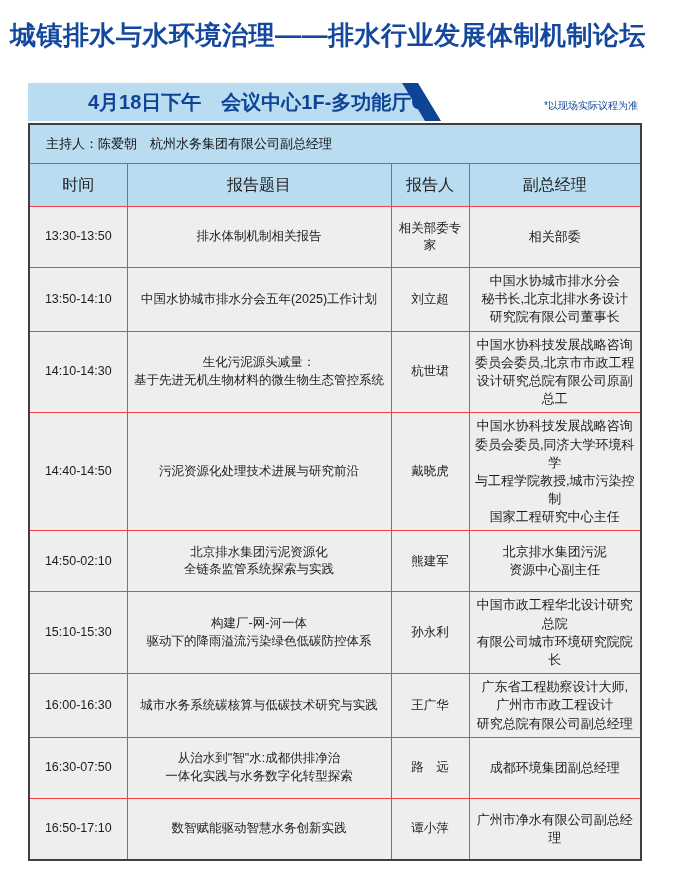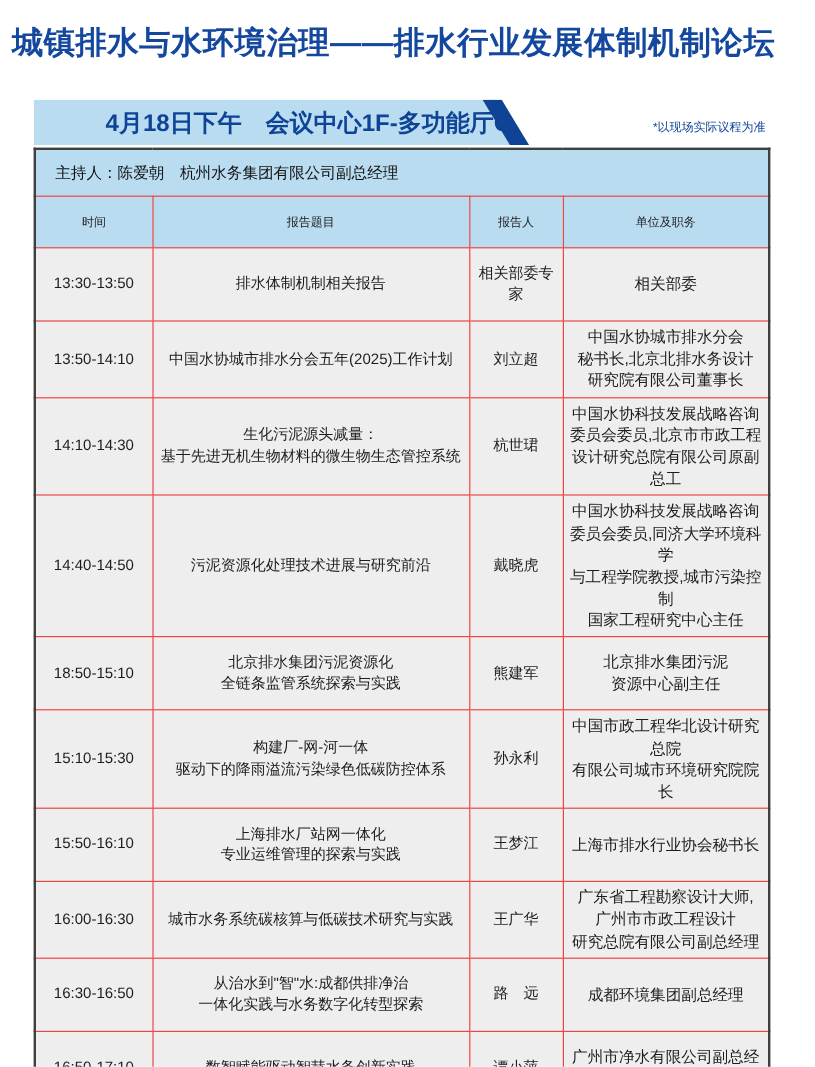--- a/index.html
+++ b/index.html
@@ -50,21 +50,21 @@
   col.c-title{width:264px;}
   col.c-speaker{width:78px;}
   col.c-unit{width:172px;}
   tr.moderator-row td{
     background:#b9dcf1;height:30px;
     text-align:left;padding-left:16px;
     font-size:13px;color:#111111;white-space:normal;
   }
   tr.header-row th{
     background:#b9dcf1;height:34px;
-    font-size:10px;font-weight:normal;color:#222222;
+    font-size:16px;font-weight:normal;color:#222222;
   }
   tr.data-row td{
     background:#eeeeee;height:52px;
     font-size:12.5px;line-height:1.4;color:#1c1c1c;
   }
   tr.data-row td.cell-unit{font-size:13px;}
 </style>
 </head>
 <body>
 
@@ -87,21 +87,21 @@
         <col class="c-unit">
     </colgroup>
     <tbody>
       <tr class="moderator-row">
         <td colspan="4">主持人：陈爱朝　杭州水务集团有限公司副总经理</td>
       </tr>
       <tr class="header-row">
         <th>时间</th>
         <th>报告题目</th>
         <th>报告人</th>
-        <th>单位及职务</th>
+        <th>副总经理</th>
       </tr>
     <tr class="data-row">
     <td class="cell-time">13:30-13:50</td>
     <td class="cell-title">排水体制机制相关报告</td>
     <td class="cell-speaker">相关部委专家</td>
     <td class="cell-unit">相关部委</td>
   </tr>
         <tr class="data-row">
     <td class="cell-time">13:50-14:10</td>
     <td class="cell-title">中国水协城市排水分会五年(2025)工作计划</td>
@@ -122,52 +122,45 @@
         <tr class="data-row">
     <td class="cell-time">14:40-14:50</td>
     <td class="cell-title">污泥资源化处理技术进展与研究前沿</td>
     <td class="cell-speaker">戴晓虎</td>
     <td class="cell-unit">中国水协科技发展战略咨询
 委员会委员,同济大学环境科学
 与工程学院教授,城市污染控制
 国家工程研究中心主任</td>
   </tr>
         <tr class="data-row">
-    <td class="cell-time">18:50-15:10</td>
+    <td class="cell-time">14:50-02:10</td>
     <td class="cell-title">北京排水集团污泥资源化
 全链条监管系统探索与实践</td>
     <td class="cell-speaker">熊建军</td>
     <td class="cell-unit">北京排水集团污泥
 资源中心副主任</td>
   </tr>
         <tr class="data-row">
     <td class="cell-time">15:10-15:30</td>
     <td class="cell-title">构建厂-网-河一体
 驱动下的降雨溢流污染绿色低碳防控体系</td>
     <td class="cell-speaker">孙永利</td>
     <td class="cell-unit">中国市政工程华北设计研究总院
 有限公司城市环境研究院院长</td>
   </tr>
         <tr class="data-row">
-    <td class="cell-time">15:50-16:10</td>
-    <td class="cell-title">上海排水厂站网一体化
-专业运维管理的探索与实践</td>
-    <td class="cell-speaker">王梦江</td>
-    <td class="cell-unit">上海市排水行业协会秘书长</td>
-  </tr>
-        <tr class="data-row">
     <td class="cell-time">16:00-16:30</td>
     <td class="cell-title">城市水务系统碳核算与低碳技术研究与实践</td>
     <td class="cell-speaker">王广华</td>
     <td class="cell-unit">广东省工程勘察设计大师,
 广州市市政工程设计
 研究总院有限公司副总经理</td>
   </tr>
         <tr class="data-row">
-    <td class="cell-time">16:30-16:50</td>
+    <td class="cell-time">16:30-07:50</td>
     <td class="cell-title">从治水到"智"水:成都供排净治
 一体化实践与水务数字化转型探索</td>
     <td class="cell-speaker">路　远</td>
     <td class="cell-unit">成都环境集团副总经理</td>
   </tr>
         <tr class="data-row">
     <td class="cell-time">16:50-17:10</td>
     <td class="cell-title">数智赋能驱动智慧水务创新实践</td>
     <td class="cell-speaker">谭小萍</td>
     <td class="cell-unit">广州市净水有限公司副总经理</td>

